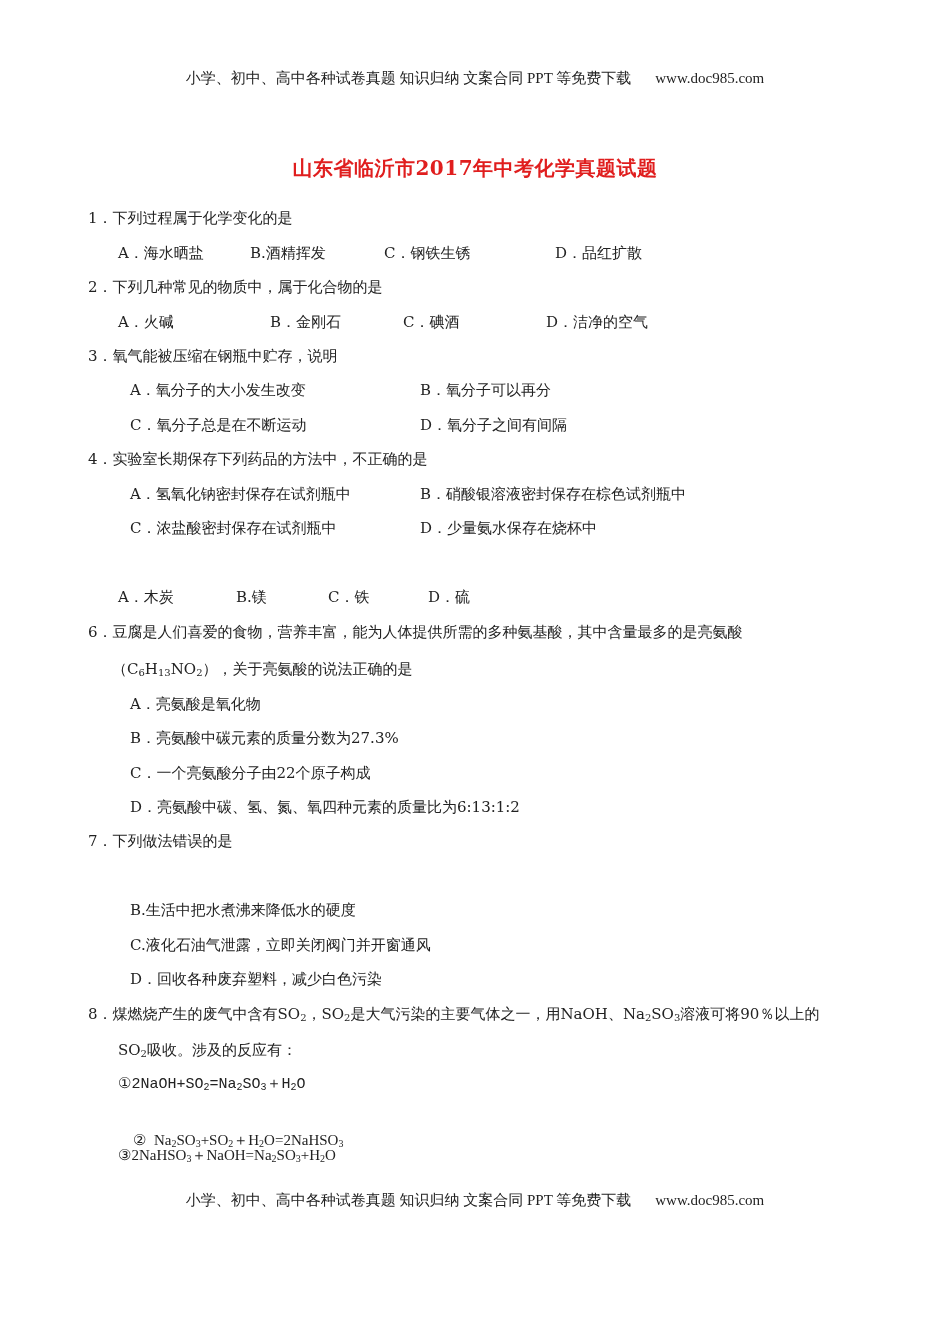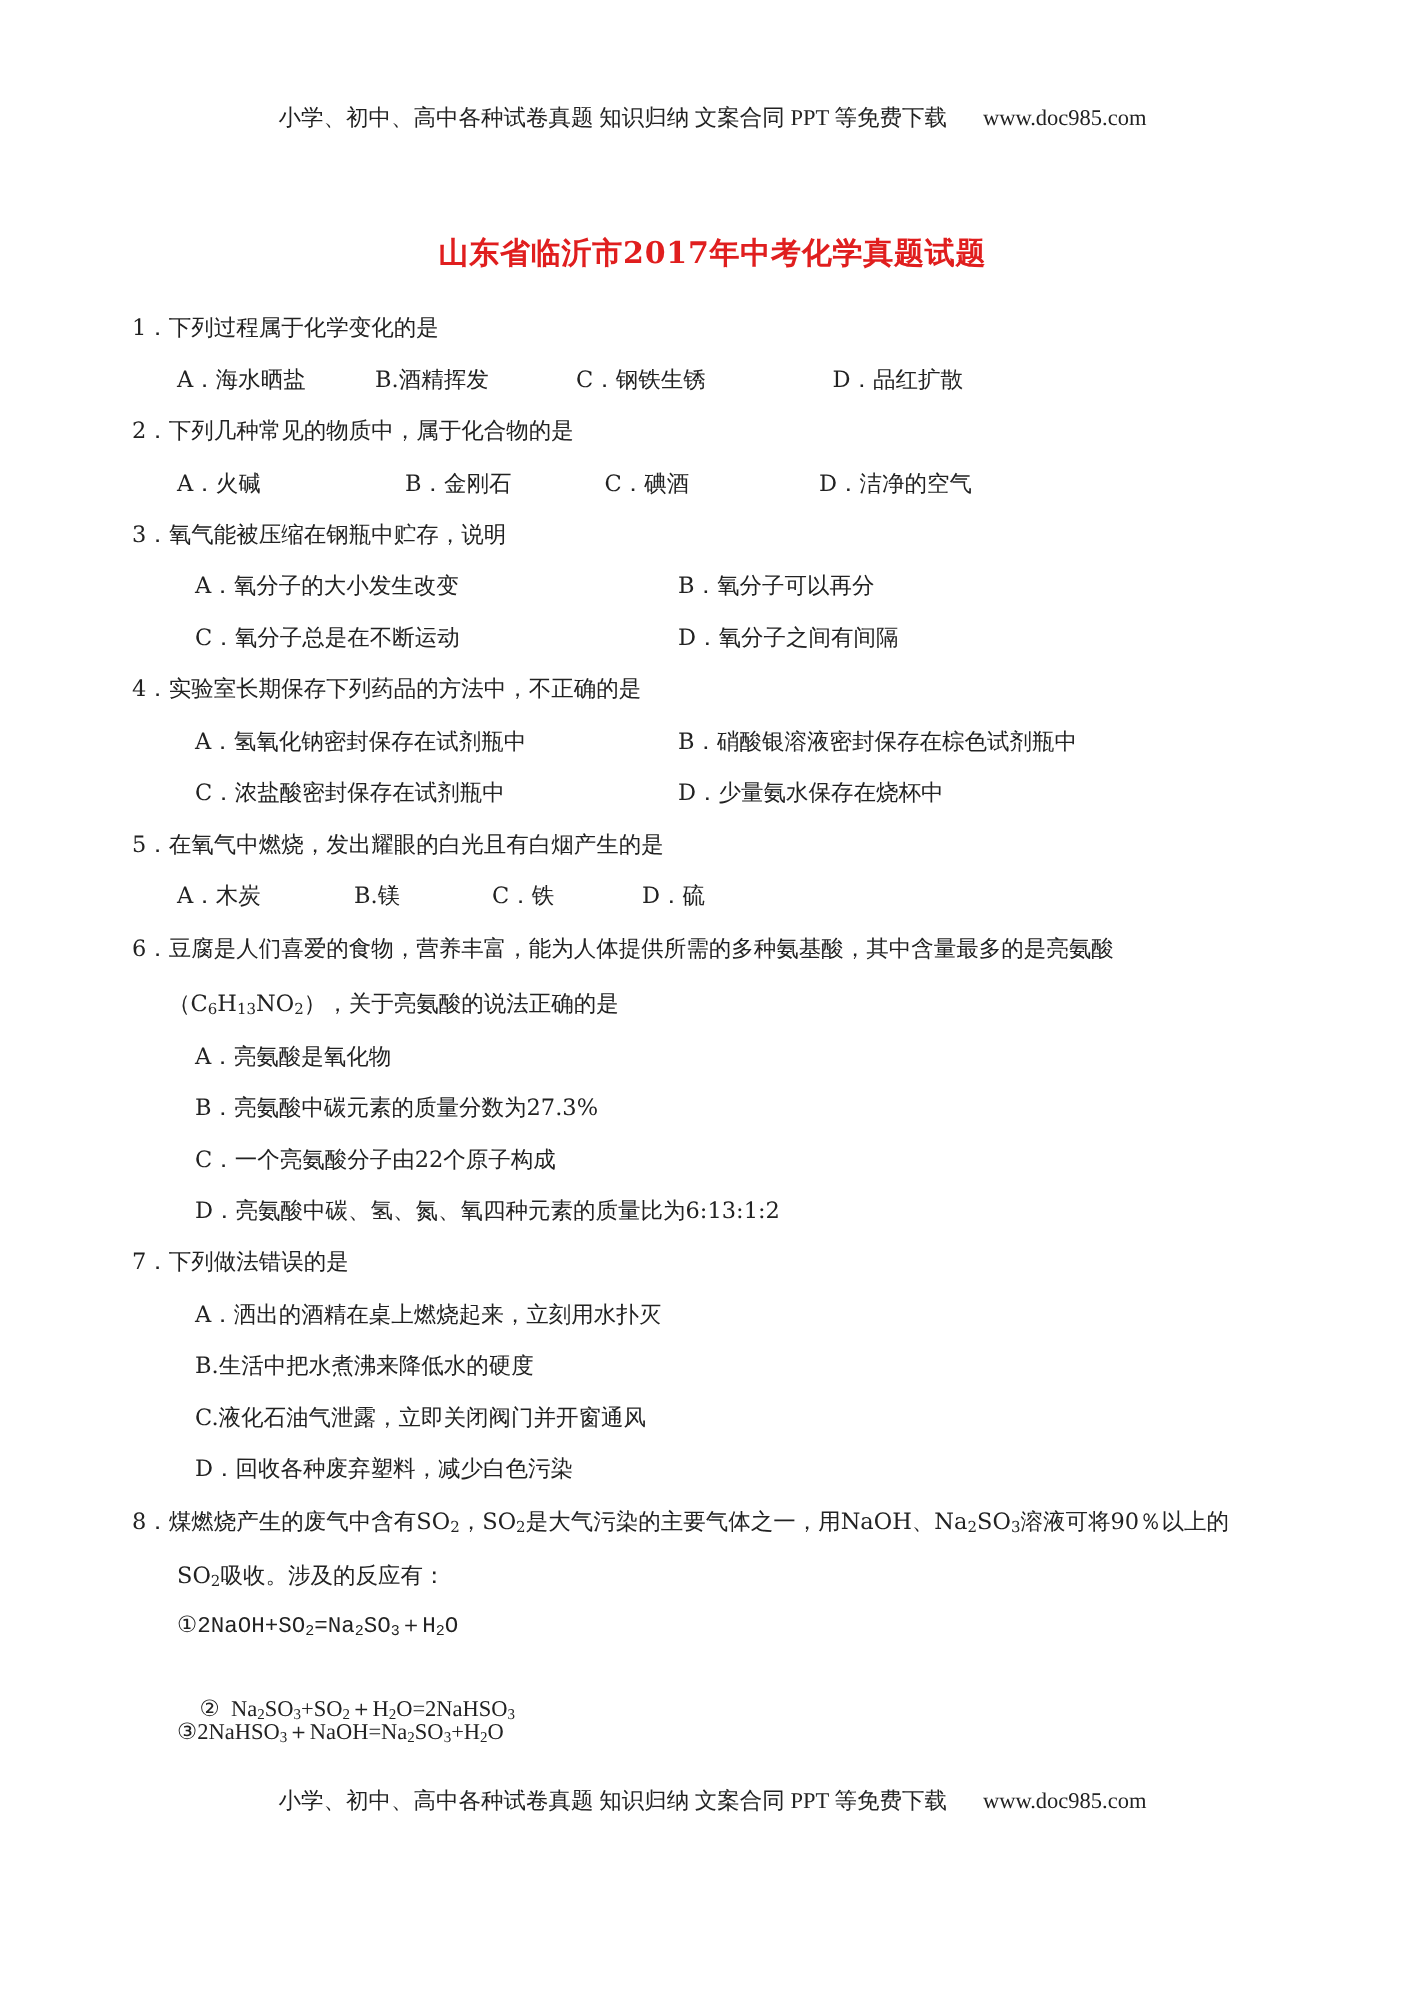--- a/index.html
+++ b/index.html
@@ -10,21 +10,21 @@
                font-family: "Liberation Serif", "DejaVu Serif", serif; font-size: 15px; color: #222; }
   .hdr { top: 69px; }
   .ftr { top: 1191px; }
   .url { margin-left: 24px; }
   .title { position: absolute; top: 155px; left: 0; width: 950px; text-align: center;
            font-size: 20px; color: #e01e1e; font-weight: bold; letter-spacing: 0.5px;
            font-family: "DejaVu Serif", "Liberation Serif", serif; }
   .line { position: absolute; font-size: 15px; white-space: nowrap; line-height: 20px; }
   .q { left: 88px; }
   .o { left: 130px; }
-  .o2 { left: 420px; margin-left: 32px; }
+  .o2 { left: 420px; }
   sub { font-size: 10px; vertical-align: -2px; line-height: 0; }
 </style>
 </head>
 <body>
 
 <div class="page">
 
   <div class="hdr">
     <span>小学、初中、高中各种试卷真题 知识归纳 文案合同 PPT 等免费下载</span><span class="url">www.doc985.com</span>
   </div>
@@ -48,37 +48,35 @@
   <div class="line o2" style="top:380px">B．氧分子可以再分</div>
   <div class="line o" style="top:415px">C．氧分子总是在不断运动</div>
   <div class="line o2" style="top:415px">D．氧分子之间有间隔</div>
 
   <div class="line q" style="top:449px">4．实验室长期保存下列药品的方法中，不正确的是</div>
   <div class="line o" style="top:484px">A．氢氧化钠密封保存在试剂瓶中</div>
   <div class="line o2" style="top:484px">B．硝酸银溶液密封保存在棕色试剂瓶中</div>
   <div class="line o" style="top:518px">C．浓盐酸密封保存在试剂瓶中</div>
   <div class="line o2" style="top:518px">D．少量氨水保存在烧杯中</div>
 
-  <div class="line q" style="top:553px">5．在氧气中燃烧，发出耀眼的白光且有白烟产生的是</div>
   <div class="line" style="top:587px;left:118px">A．木炭</div>
   <div class="line" style="top:587px;left:236px">B.镁</div>
   <div class="line" style="top:587px;left:328px">C．铁</div>
   <div class="line" style="top:587px;left:428px">D．硫</div>
 
   <div class="line q" style="top:622px">6．豆腐是人们喜爱的食物，营养丰富，能为人体提供所需的多种氨基酸，其中含量最多的是亮氨酸</div>
   <div class="line" style="top:659px;left:112px">
     <span>（C</span><sub>6</sub><span>H</span><sub>13</sub><span>NO</span><sub>2</sub><span>），关于亮氨酸的说法正确的是</span>
   </div>
   <div class="line o" style="top:694px">A．亮氨酸是氧化物</div>
   <div class="line o" style="top:728px">B．亮氨酸中碳元素的质量分数为27.3%</div>
   <div class="line o" style="top:763px">C．一个亮氨酸分子由22个原子构成</div>
   <div class="line o" style="top:797px">D．亮氨酸中碳、氢、氮、氧四种元素的质量比为6:13:1:2</div>
 
   <div class="line q" style="top:831px">7．下列做法错误的是</div>
-  <div class="line o" style="top:866px">A．洒出的酒精在桌上燃烧起来，立刻用水扑灭</div>
   <div class="line o" style="top:900px">B.生活中把水煮沸来降低水的硬度</div>
   <div class="line o" style="top:935px">C.液化石油气泄露，立即关闭阀门并开窗通风</div>
   <div class="line o" style="top:969px">D．回收各种废弃塑料，减少白色污染</div>
 
   <div class="line q" style="top:1004px">
     <span>8．煤燃烧产生的废气中含有SO</span><sub>2</sub><span>，SO</span><sub>2</sub><span>是大气污染的主要气体之一，用NaOH、Na</span><sub>2</sub><span>SO</span><sub>3</sub><span>溶液可将90％以上的</span>
   </div>
   <div class="line" style="top:1040px;left:118px">
     <span>SO</span><sub>2</sub><span>吸收。涉及的反应有：</span>
   </div>

